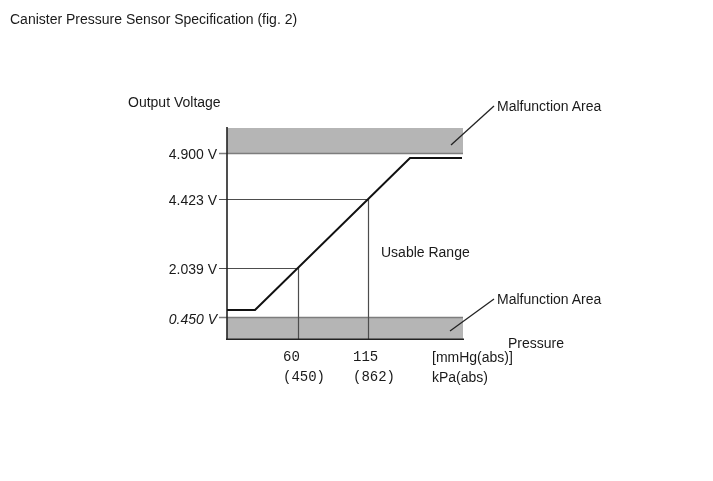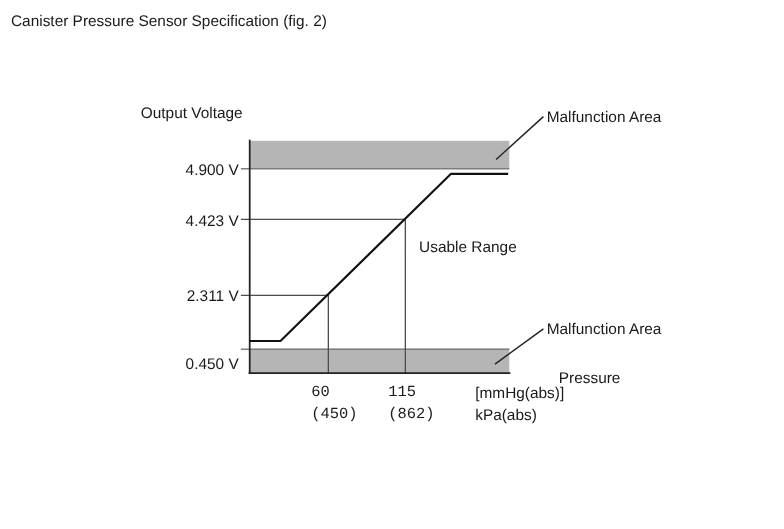--- a/index.html
+++ b/index.html
@@ -17,24 +17,24 @@
     color: #1a1a1a;
     overflow: hidden;
   }
   .abs { position: absolute; white-space: nowrap; }
   .title { left: 10px; top: 11px; }
   .ylabel { left: 128px; top: 94px; }
   .ytick { width: 77px; text-align: right; left: 140px; }
   .ytick-4900 { top: 146px; }
   .ytick-4423 { top: 192px; }
   .ytick-1425 { top: 261px; }
-  .ytick-0450 { top: 322px; }
+  .ytick-0450 { top: 311px; font-style: italic; }
   .malf-top { left: 497px; top: 98px; }
   .malf-bottom { left: 497px; top: 291px; }
-  .usable { left: 381px; top: 216px; }
+  .usable { left: 381px; top: 244px; }
   .pressure { left: 508px; top: 335px; }
   .xtick { top: 347px; line-height: 20px; text-align: left; font-family: Liberation Mono, monospace; }
   .xtick-60 { left: 283px; }
   .xtick-115 { left: 353px; }
   .xunit { left: 432px; top: 347px; line-height: 20px; text-align: left; }
   .hint-label { left: 182px; top: 401px; }
   .hint-text { left: 182px; top: 428px; }
   svg.chart-gfx { position: absolute; left: 0; top: 0; }
 </style>
 </head>
@@ -61,21 +61,21 @@
     <line x1="494" y1="106" x2="451" y2="145" stroke="#222222" stroke-width="1.3"></line>
     <line x1="494" y1="299" x2="450" y2="331" stroke="#222222" stroke-width="1.3"></line>
   </svg>
 
   <div class="abs title">Canister Pressure Sensor Specification (fig. 2)</div>
 
   <div class="abs ylabel">Output Voltage</div>
 
   <div class="abs ytick ytick-4900">4.900 V</div>
   <div class="abs ytick ytick-4423">4.423 V</div>
-  <div class="abs ytick ytick-1425">2.311 V</div>
+  <div class="abs ytick ytick-1425">2.039 V</div>
   <div class="abs ytick ytick-0450">0.450 V</div>
 
   <div class="abs malf-top">Malfunction Area</div>
   <div class="abs malf-bottom">Malfunction Area</div>
   <div class="abs usable">Usable Range</div>
 
   <div class="abs pressure">Pressure</div>
 
   <div class="abs xtick xtick-60">
     <div>60</div>

